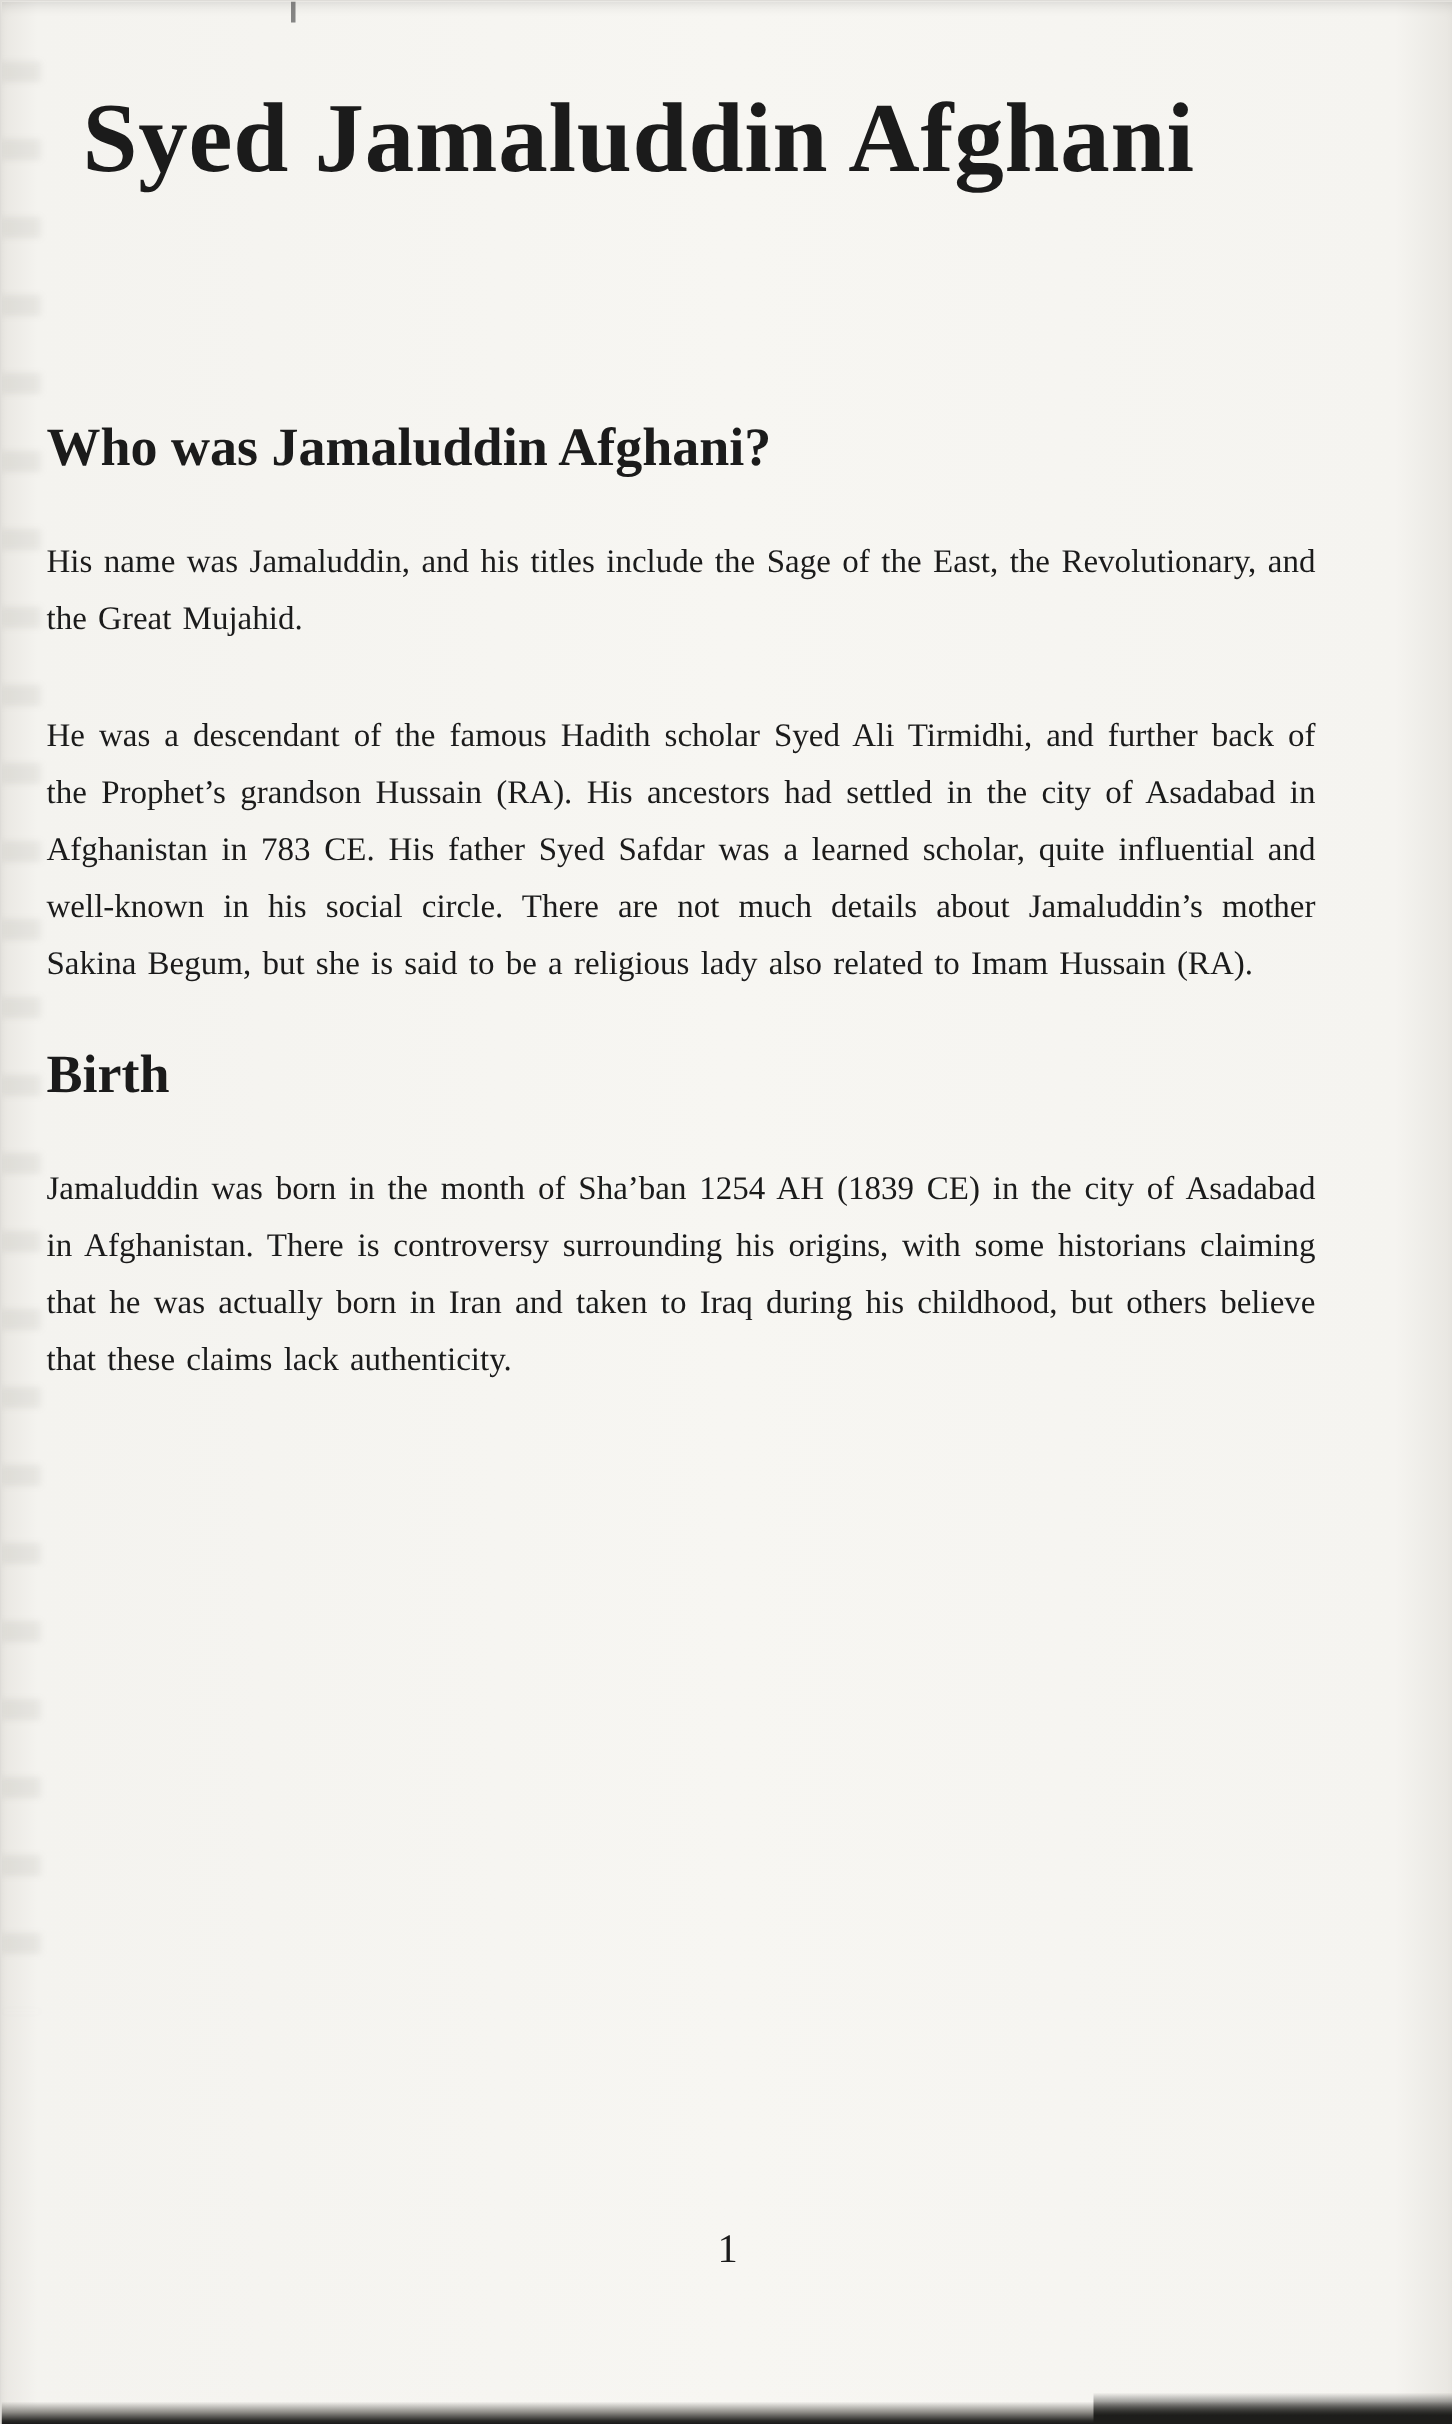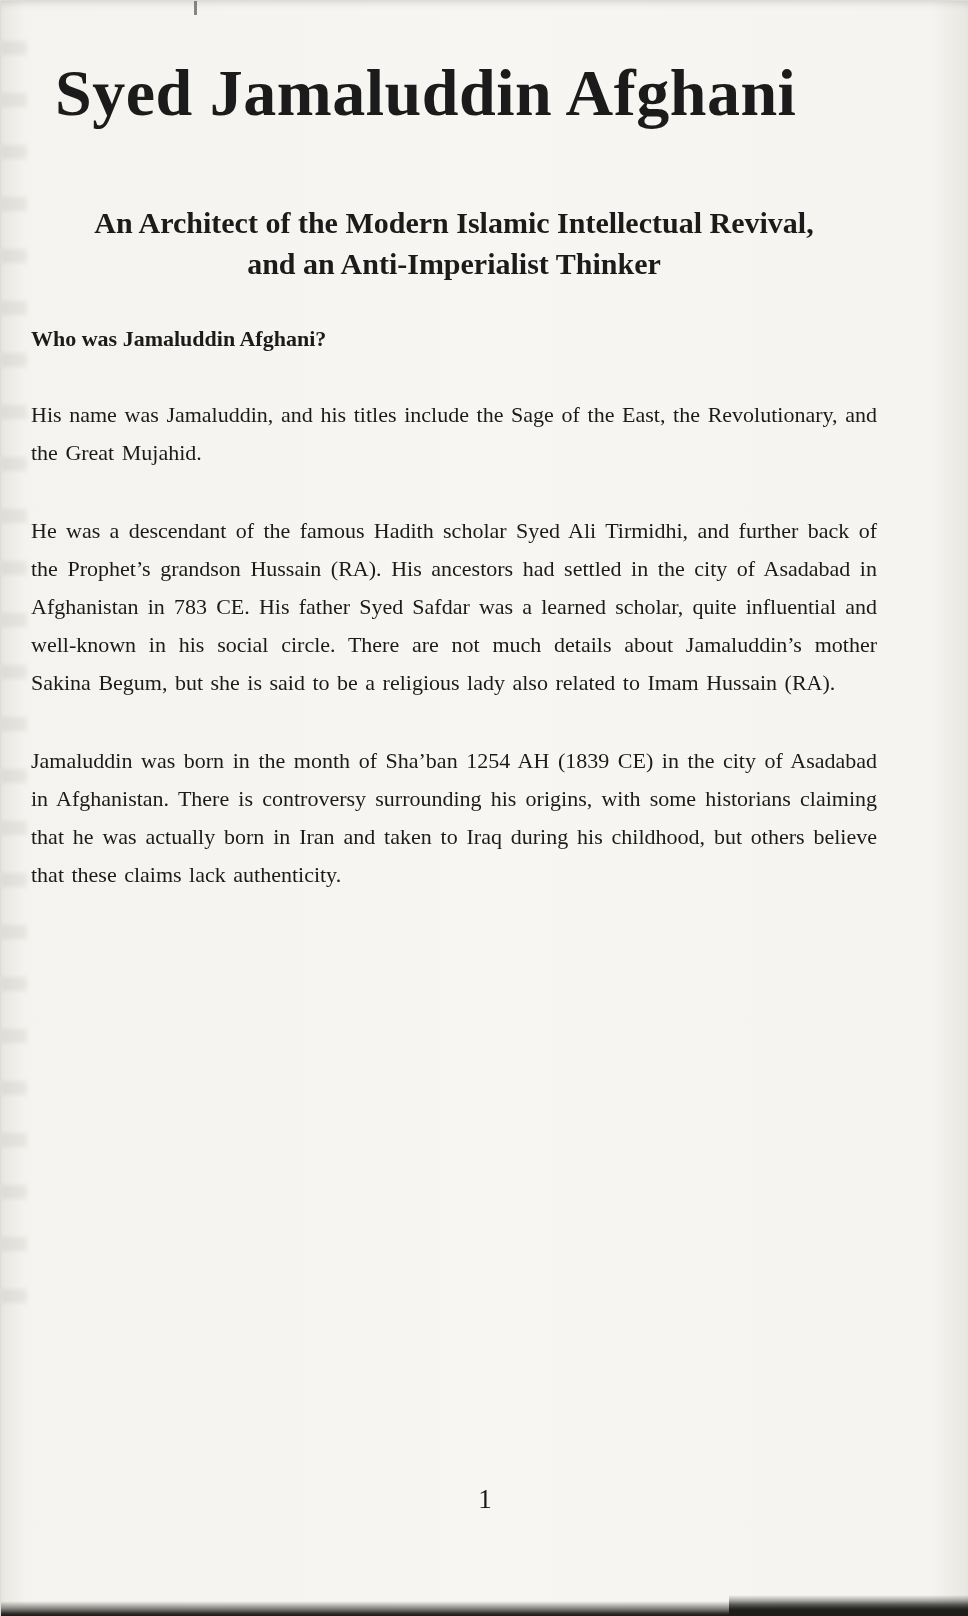--- a/index.html
+++ b/index.html
@@ -74,21 +74,21 @@
     letter-spacing: 0.5px;
   }
   .subtitle {
     font-size: 30px;
     font-weight: bold;
     text-align: center;
     line-height: 41px;
     margin: 74px 30px 0 30px;
   }
   h3.section-heading {
-    font-size: 22px;
+    font-size: 36px;
     font-weight: bold;
     margin: 38px 0 0 0;
     line-height: 34px;
   }
   p.body-par {
     font-size: 22px;
     line-height: 38px;
     text-align: justify;
     word-spacing: 2px;
     margin: 40px 0 0 0;
@@ -109,31 +109,31 @@
 <div class="scan-page">
 
   <div class="edge-smudge"></div>
   <div class="scan-mark-top"></div>
 
   <div class="content">
 
     <h1 class="doc-title">Syed Jamaluddin Afghani</h1>
 
     <div class="subtitle">
-      <span>An Architect of the Modern Islamic Intellectual Revival,</span><br>
-      <span>and an Anti-Imperialist Thinker</span>
+      <br>
     </div>
 
     <section>
       <h3 class="section-heading">Who was Jamaluddin Afghani?</h3>
       <p class="body-par">His name was Jamaluddin, and his titles include the Sage of the East, the Revolutionary, and the Great Mujahid.</p>
       <p class="body-par">He was a descendant of the famous Hadith scholar Syed Ali Tirmidhi, and further back of the Prophet’s grandson Hussain (RA). His ancestors had settled in the city of Asadabad in Afghanistan in 783 CE. His father Syed Safdar was a learned scholar, quite influential and well-known in his social circle. There are not much details about Jamaluddin’s mother Sakina Begum, but she is said to be a religious lady also related to Imam Hussain (RA).</p>
     </section>
 
     <section>
+      <h3 class="section-heading">Birth</h3>
       <p class="body-par">Jamaluddin was born in the month of Sha’ban 1254 AH (1839 CE) in the city of Asadabad in Afghanistan. There is controversy surrounding his origins, with some historians claiming that he was actually born in Iran and taken to Iraq during his childhood, but others believe that these claims lack authenticity.</p>
     </section>
 
 
   </div>
 
   <div class="page-number">1</div>
 
   <div class="scan-bottom"></div>
   <div class="scan-bottom-corner"></div>

